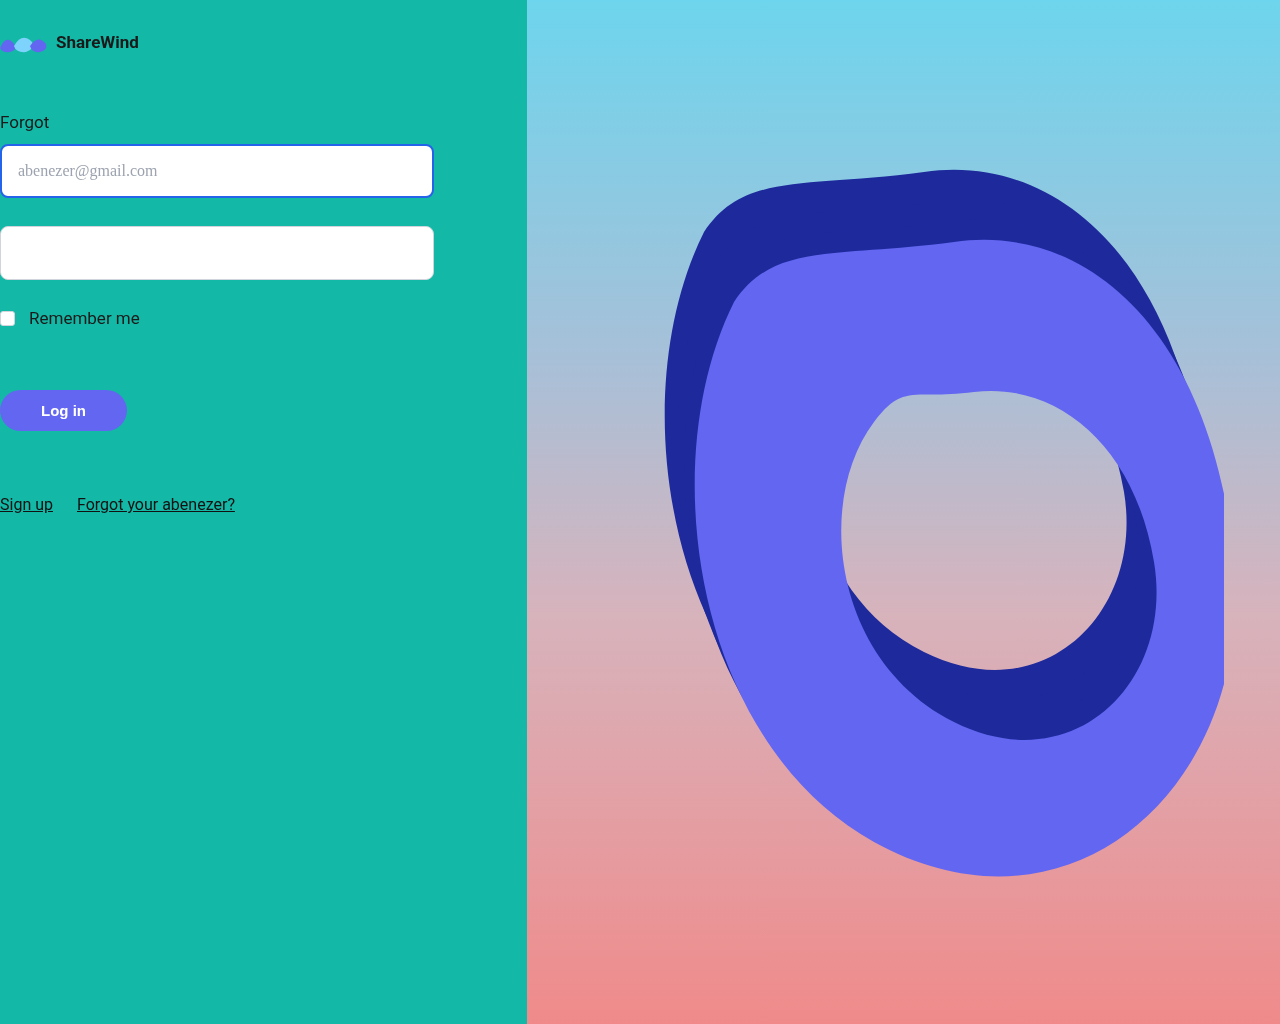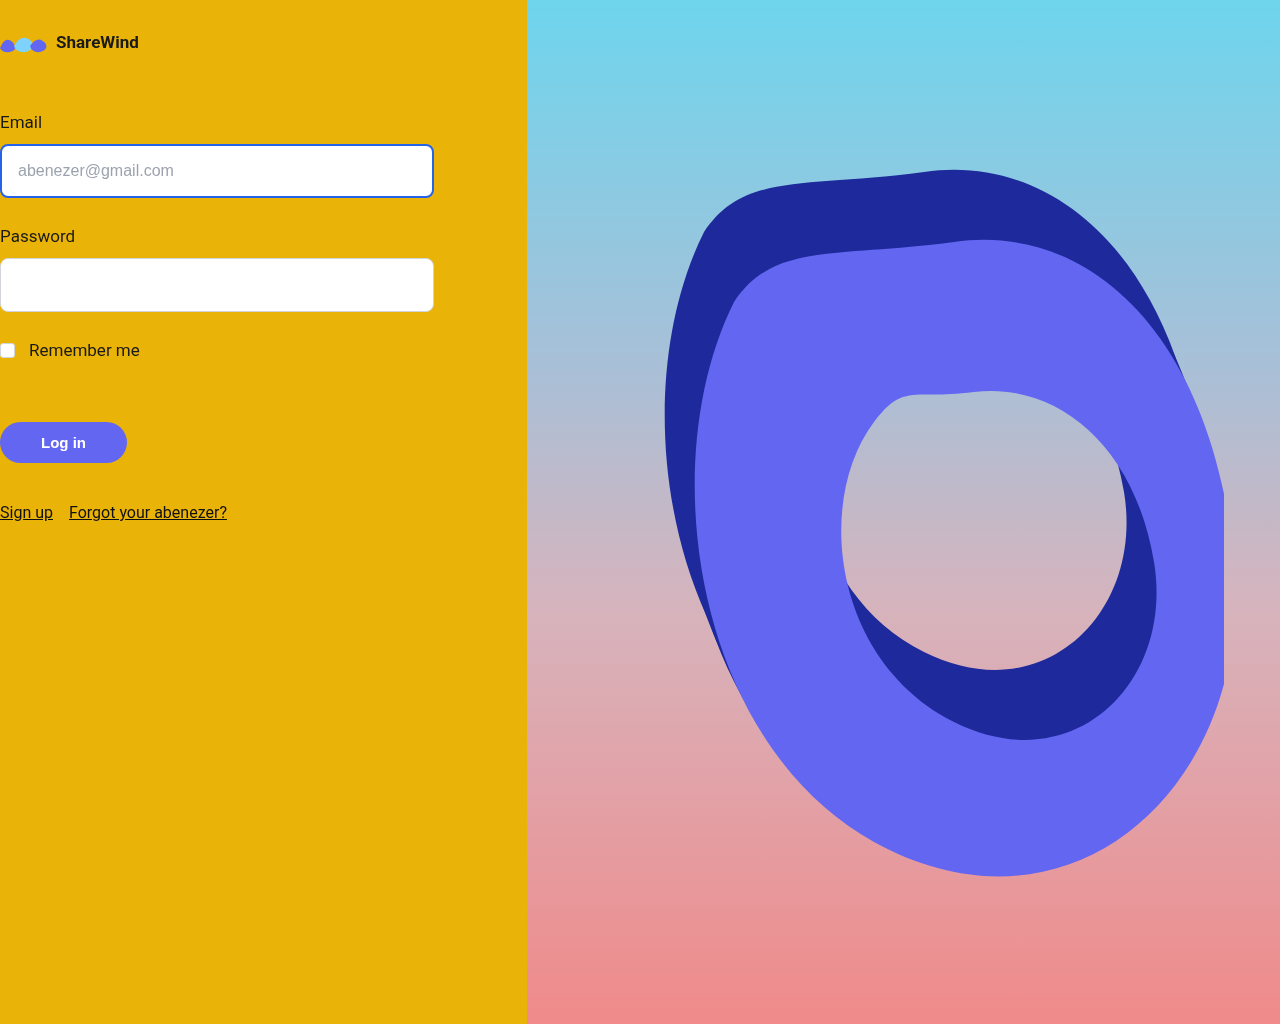--- a/index.html
+++ b/index.html
@@ -10,21 +10,21 @@
     body {
       font-family: -apple-system, BlinkMacSystemFont, "Segoe UI", Roboto, sans-serif;
       width: 1280px;
       height: 1024px;
       display: flex;
       overflow: hidden;
     }
     .left-panel {
       width: 527px;
       height: 100%;
-      background: #eab308;
+      background: #14b8a6;
       display: flex;
       flex-direction: column;
     }
     .brand {
       display: flex;
       align-items: center;
       gap: 8px;
       padding: 30px 0 0 0;
     }
     .brand-logo {
@@ -51,20 +51,21 @@
     }
     .text-input {
       width: 434px;
       height: 54px;
       border: 1px solid #d1d5db;
       border-radius: 8px;
       padding: 0 16px;
       font-size: 16px;
       color: #111;
       outline: none;
+      font-family: Liberation Serif, serif;
     }
     .text-input.focused {
       border: 2px solid #2563eb;
     }
     .text-input::placeholder {
       color: #9ca3af;
     }
     .remember-row {
       display: flex;
       align-items: center;
@@ -91,22 +92,22 @@
       border: none;
       border-radius: 22px;
       padding: 12px 41px;
       font-size: 15px;
       font-weight: 600;
       cursor: pointer;
       margin-top: 28px;
     }
     .links-row {
       display: flex;
-      gap: 16px;
-      margin-top: 40px;
+      gap: 24px;
+      margin-top: 64px;
     }
     .link {
       font-size: 16px;
       color: #111;
       text-decoration: underline;
       cursor: pointer;
     }
     .right-panel {
       flex: 1;
       height: 100%;
@@ -133,26 +134,25 @@
         <path d="M0 18 Q6 4 14 14 Q18 20 10 22 Q2 23 0 18 Z" fill="#6366f1"></path>
         <path d="M14 16 Q22 2 32 12 Q36 18 26 22 Q16 23 14 16 Z" fill="#7dd3fc"></path>
         <path d="M30 16 Q38 4 46 14 Q48 20 40 22 Q32 23 30 16 Z" fill="#6366f1"></path>
       </svg>
     </span>
     <span class="brand-name">ShareWind</span>
   </div>
 
   <div class="form-area">
     <div class="field">
-      <label class="field-label">Email</label>
+      <label class="field-label">Forgot</label>
       <input type="text" class="text-input focused" placeholder="abenezer@gmail.com" style="">
     </div>
 
     <div class="field">
-      <label class="field-label">Password</label>
       <input type="password" class="text-input" style="">
     </div>
 
     <div class="remember-row">
       <input type="checkbox" class="checkbox" style="">
       <span class="remember-label">Remember me</span>
     </div>
 
     <button class="login-button">Log in</button>
 

